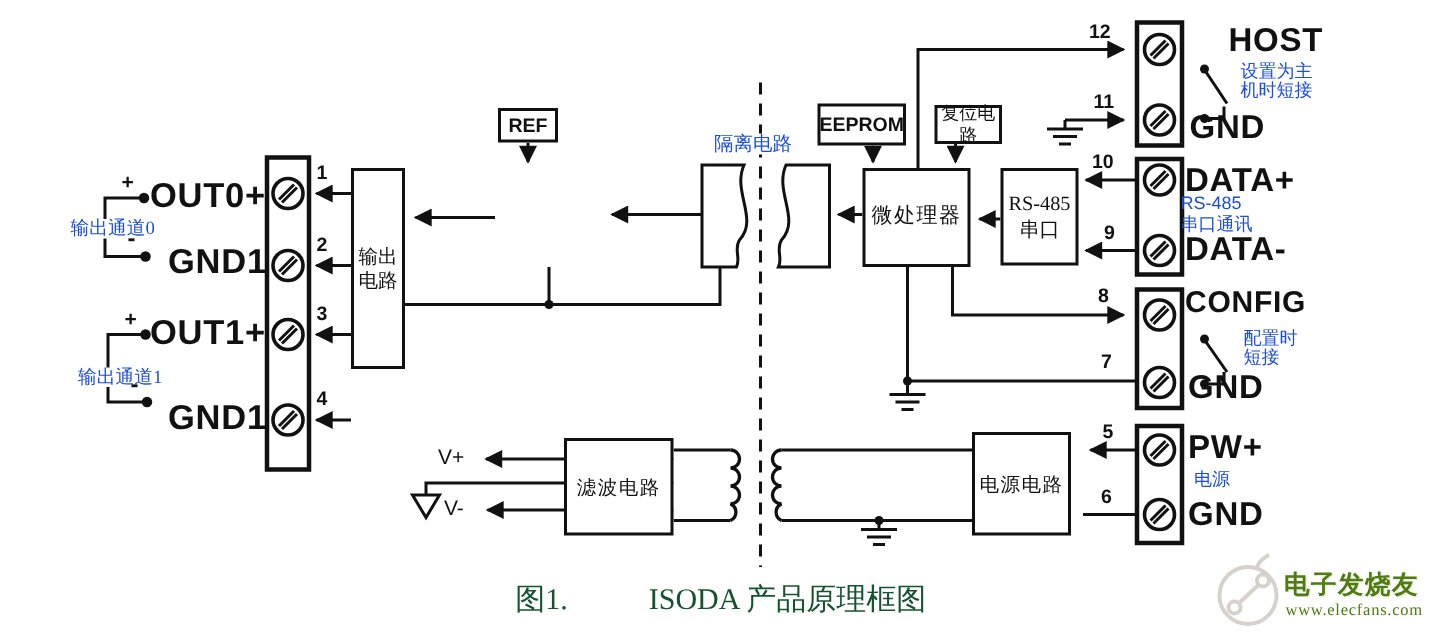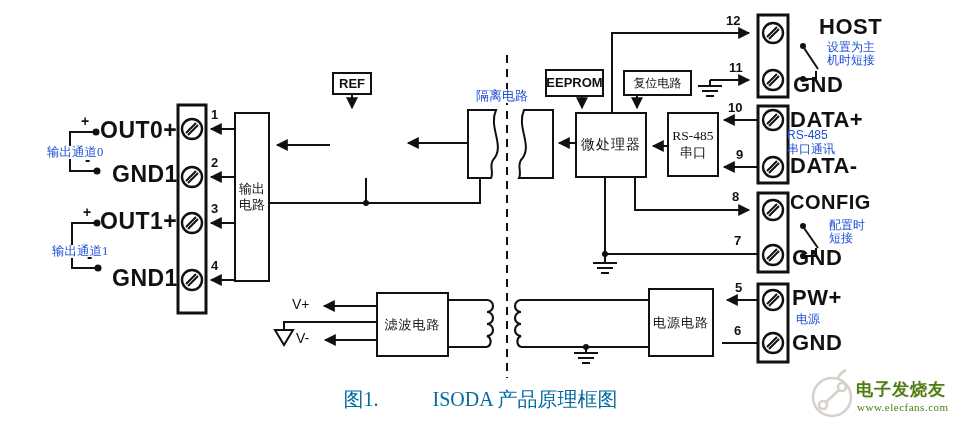--- a/index.html
+++ b/index.html
@@ -10,21 +10,21 @@
   .big{font-weight:bold;font-size:22px;letter-spacing:.5px;}
   .big23{font-weight:bold;font-size:23px;letter-spacing:.5px;}
   .pin{font-weight:bold;font-size:13px;}
   .cn{font-family:"Liberation Serif","DejaVu Serif",serif;font-size:12px;color:#1d4ed8;}
   .sign{font-weight:bold;font-size:14px;}
   .box{position:absolute;z-index:2;box-sizing:border-box;background:#fff;border:2px solid #111;
        display:flex;flex-direction:column;align-items:center;justify-content:center;text-align:center;
        font-family:"Liberation Serif","DejaVu Serif",serif;font-size:13px;line-height:1.22;}
   .boxsans{font-family:"Liberation Sans","DejaVu Sans",sans-serif;font-weight:bold;}
   .caption{position:absolute;left:0;top:386px;width:961px;text-align:center;z-index:3;
-           font-family:"Liberation Serif","DejaVu Serif",serif;font-size:20px;color:#0369a1;}
+           font-family:"Liberation Serif","DejaVu Serif",serif;font-size:20px;color:#14532d;}
   .caption .fig{margin-right:54px;}
   .wm{color:#4d7c0f;font-family:"Liberation Serif","DejaVu Serif",serif;}
   .wm-name{font-size:17px;font-weight:bold;letter-spacing:1px;text-shadow:1px 1px 0 #efece8;}
   .wm-url{font-size:11px;letter-spacing:.5px;}
 </style>
 </head>
 <body>
 
 <div id="stage">
 
@@ -150,32 +150,32 @@
       <circle cx="842" cy="387" r="4" fill="#fff"></circle>
       <path d="M838,378 C840,373 844,371 846,370"></path>
     </g>
   </svg>
 
   <div class="box boxsans" style="left:332px;top:72px;width:40px;height:23px;font-size:13px;">
       <span>REF</span>
     </div>
 
 
-  <div class="box" style="left:234px;top:112px;width:36px;height:170px;">
+  <div class="box" style="left:234px;top:112px;width:36px;height:134px;">
     <div>输出</div>
     <div>电路</div>
   </div>
 
   <div class="lbl cn" style="left:474px;top:89px;font-size:13px;background:#fff;padding:0 2px;">隔离电路</div>
 
   <div class="box boxsans" style="left:545px;top:69px;width:59px;height:28px;font-size:13px;">
       <span>EEPROM</span>
     </div>
 
-  <div class="box" style="left:623px;top:70px;width:69px;height:26px;font-size:12px;">
+  <div class="box" style="left:623px;top:70px;width:45px;height:26px;font-size:12px;">
       <span>复位电路</span>
     </div>
 
   <div class="box" style="left:575px;top:112px;width:72px;height:66px;font-size:14px;letter-spacing:1px;">
       <span>微处理器</span>
     </div>
 
   <div class="box" style="left:667px;top:112px;width:52px;height:65px;font-size:13.5px;">
     <div>RS-485</div>
     <div>串口</div>

